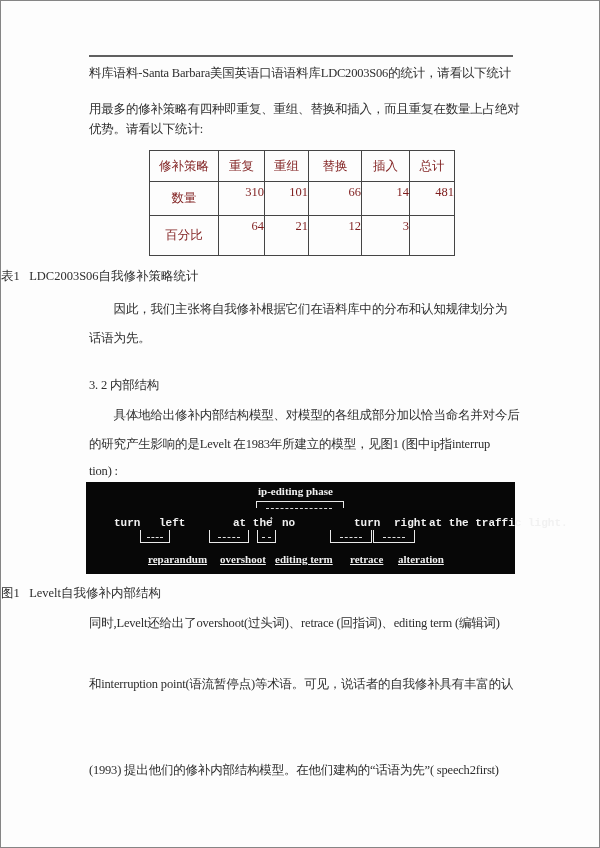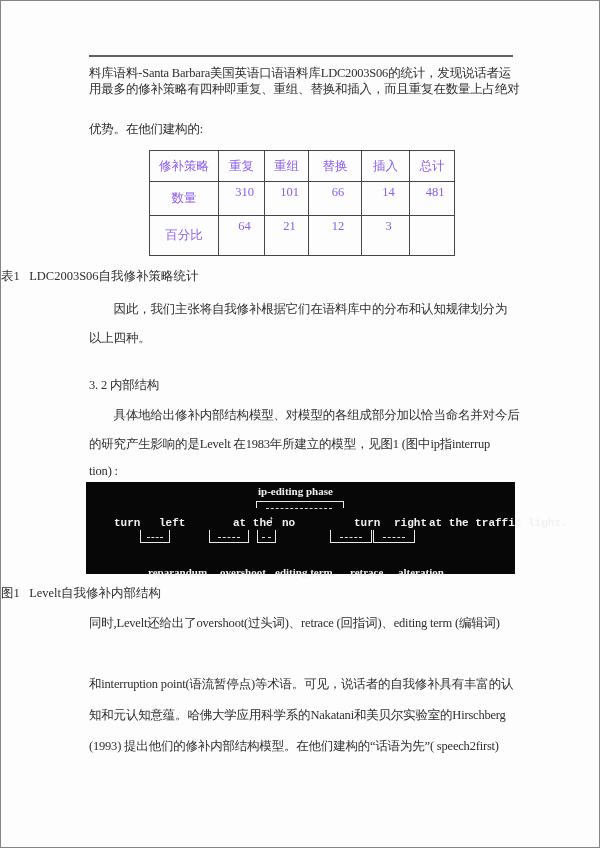--- a/index.html
+++ b/index.html
@@ -24,42 +24,42 @@
     text-align:left; font-size:12.5px; white-space:pre;
   }
   .header-rule {
     position:absolute; left:88px; top:54px; width:424px; height:0;
     border-top:2px solid #606060;
   }
   
   .stats-table {
     position:absolute; left:148px; top:149px;
     border-collapse:collapse; table-layout:fixed;
-    font-size:12.5px; color:#8b5cf6;
+    font-size:12.5px; color:#7f1d1d;
   }
   .stats-table td {
     border:1px solid #454545;
     padding:0; overflow:hidden;
   }
   .stats-table td.hd { text-align:center; vertical-align:middle; }
   .stats-table td.rowlab { text-align:center; vertical-align:middle; }
-  .stats-table td.num { text-align:center; vertical-align:top; padding:3px 0 0 6px;margin-left:8px; }
+  .stats-table td.num { text-align:right; vertical-align:top; padding:3px 0 0 6px;margin-left:8px; }
   
   .levelt-figure {
     position:absolute; left:85px; top:481px; width:429px; height:92px;
     background:#070707; color:#f1f1f1;
     font-family:"Liberation Serif","DejaVu Serif",serif;
     font-weight:bold; font-size:11px;
   }
   .levelt-figure span, .levelt-figure .lab {
     position:absolute; white-space:pre; line-height:12px;padding-left:20px;
   }
   .fig-top-label { top:3px; }
   .fig-word { top:35px;font-family:Liberation Mono, monospace; }
-  .fig-label { top:84px; }
+  .fig-label { top:71px;text-decoration:underline; }
   .tbr { 
     position:absolute; top:19px; height:6px;
     border-top:1px solid #e9e9e9;
     border-left:1px solid #e9e9e9;
     border-right:1px solid #e9e9e9;
   }
   .tbr-dashes {
     position:absolute; top:26px; height:0;
     border-top:1px dashed #d8d8d8;
   }
@@ -79,23 +79,23 @@
     text-align:center; font-size:10.5px; color:#3a3a3a;
   }
 </style>
 </head>
 <body>
 
 <div class="page">
 
   <div class="header-rule"></div>
 
-  <div class="line" style="top:64px">料库语料-Santa Barbara美国英语口语语料库LDC2003S06的统计，发现说话者运</div>
-  <div class="line" style="top:80px">用最多的修补策略有四种即重复、重组、替换和插入，而且重复在数量上占绝对</div>
-  <div class="line" style="top:120px">优势。在他们建构的:</div>
+  <div class="line" style="top:64px">料库语料-Santa Barbara美国英语口语语料库LDC2003S06的统计，请看以下统计</div>
+  <div class="line" style="top:100px">用最多的修补策略有四种即重复、重组、替换和插入，而且重复在数量上占绝对</div>
+  <div class="line" style="top:120px">优势。请看以下统计:</div>
 
   <table class="stats-table">
     <colgroup>
       <col style="width:69px">
         <col style="width:46px">
         <col style="width:44px">
       <col style="width:53px">
         <col style="width:48px">
         <col style="width:45px">
     </colgroup>
@@ -123,21 +123,21 @@
       <td class="num">12</td>
       <td class="num">3</td>
       <td class="num"></td>
     </tr>
   </tbody>
     </table>
 
   <div class="centered" style="top:267px">表1   LDC2003S06自我修补策略统计</div>
 
   <div class="line" style="top:300px">　　因此，我们主张将自我修补根据它们在语料库中的分布和认知规律划分为</div>
-  <div class="line" style="top:329px">以上四种。</div>
+  <div class="line" style="top:329px">话语为先。</div>
 
   <div class="line" style="top:376px">3. 2 内部结构</div>
 
   <div class="line" style="top:406px">　　具体地给出修补内部结构模型、对模型的各组成部分加以恰当命名并对今后</div>
   <div class="line" style="top:435px">的研究产生影响的是Levelt 在1983年所建立的模型，见图1 (图中ip指interrup</div>
   <div class="line" style="top:462px">tion) :</div>
 
   <div class="levelt-figure">
     <span class="fig-top-label" style="left:152px">ip-editing phase</span>
     <div class="tbr" style="left:170px; width:86px"></div>
@@ -172,17 +172,16 @@
     <span class="fig-label" style="left:114px">overshoot</span>
     <span class="fig-label" style="left:169px">editing term</span>
     <span class="fig-label" style="left:244px">retrace</span>
     <span class="fig-label" style="left:292px">alteration</span>
   </div>
 
   <div class="centered" style="top:584px">图1   Levelt自我修补内部结构</div>
 
   <div class="line" style="top:614px">同时,Levelt还给出了overshoot(过头词)、retrace (回指词)、editing term (编辑词)</div>
   <div class="line" style="top:675px">和interruption point(语流暂停点)等术语。可见，说话者的自我修补具有丰富的认</div>
-  <div class="line" style="top:706px">知和元认知意蕴。哈佛大学应用科学系的Nakatani和美贝尔实验室的Hirschberg</div>
-  <div class="line" style="top:737px">(1993) 提出他们的修补内部结构模型。在他们建构的“话语为先”( speech2first)</div>
+  <div class="line" style="top:761px">(1993) 提出他们的修补内部结构模型。在他们建构的“话语为先”( speech2first)</div>
 
 
 </div>
 
 </body></html>

